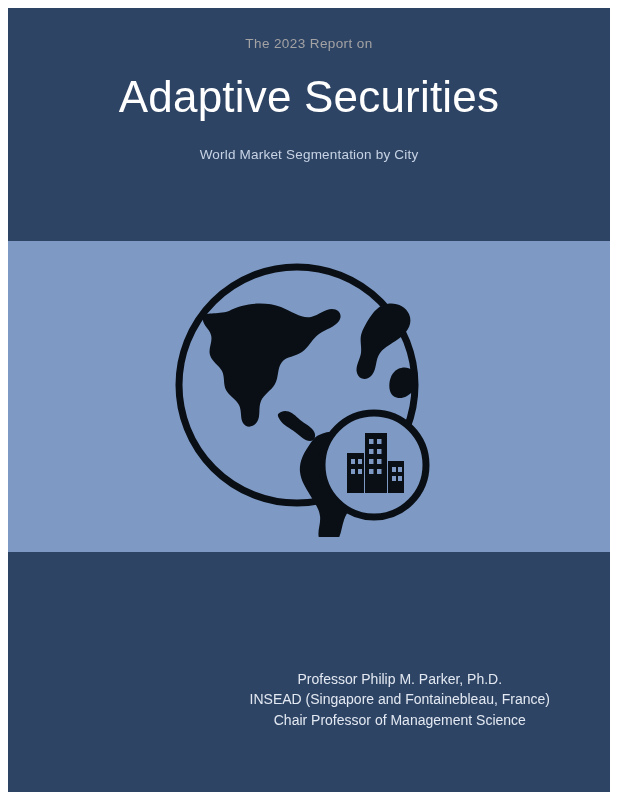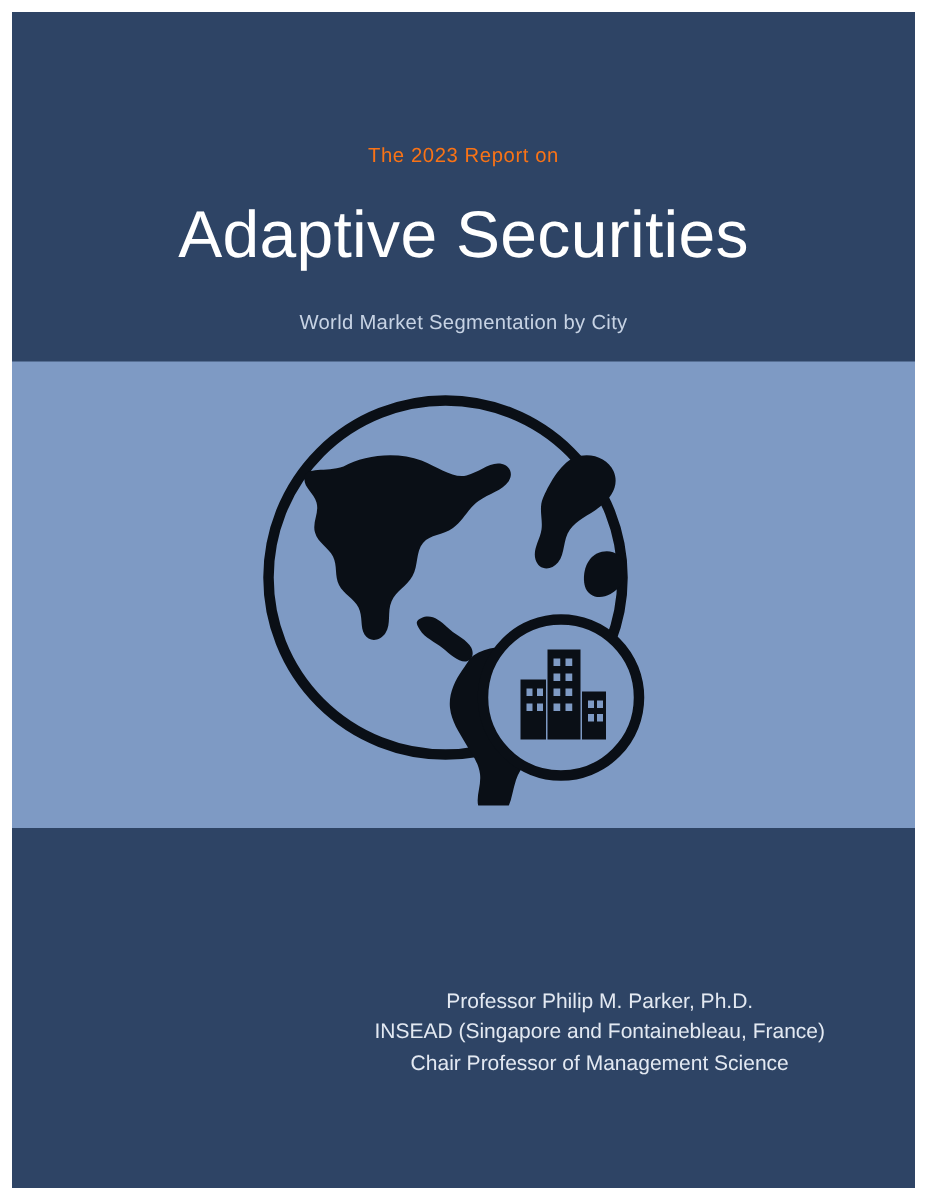--- a/index.html
+++ b/index.html
@@ -35,22 +35,22 @@
     left: 0;
     top: 0;
     width: 100%;
     height: 233px;
     background: #2e4465;
     text-align: center;
     box-sizing: border-box;
   }
   .eyebrow {
     margin: 0;
-    padding-top: 88px;
-    color: #f97316;
+    padding-top: 28px;
+    color: #a3a3a3;
     font-size: 13.5px;
     font-weight: 400;
     letter-spacing: 0.4px;
   }
   .main-title {
     margin: 0;
     padding-top: 22px;
     color: #ffffff;
     font-size: 44px;
     font-weight: 400;
@@ -84,21 +84,21 @@
   }
   .globe-wrap svg {
     display: block;
     width: 280px;
     height: 280px;
   }
   
   .bottom-band {
     position: absolute;
     left: 0;
-    top: 544px;
+    top: 556px;
     width: 100%;
     height: 172px;
     background: #2e4465;
   }
   .author-block {
     position: absolute;
     right: 60px;
     top: 105px;
     text-align: center;
     color: #e3e9f2;

